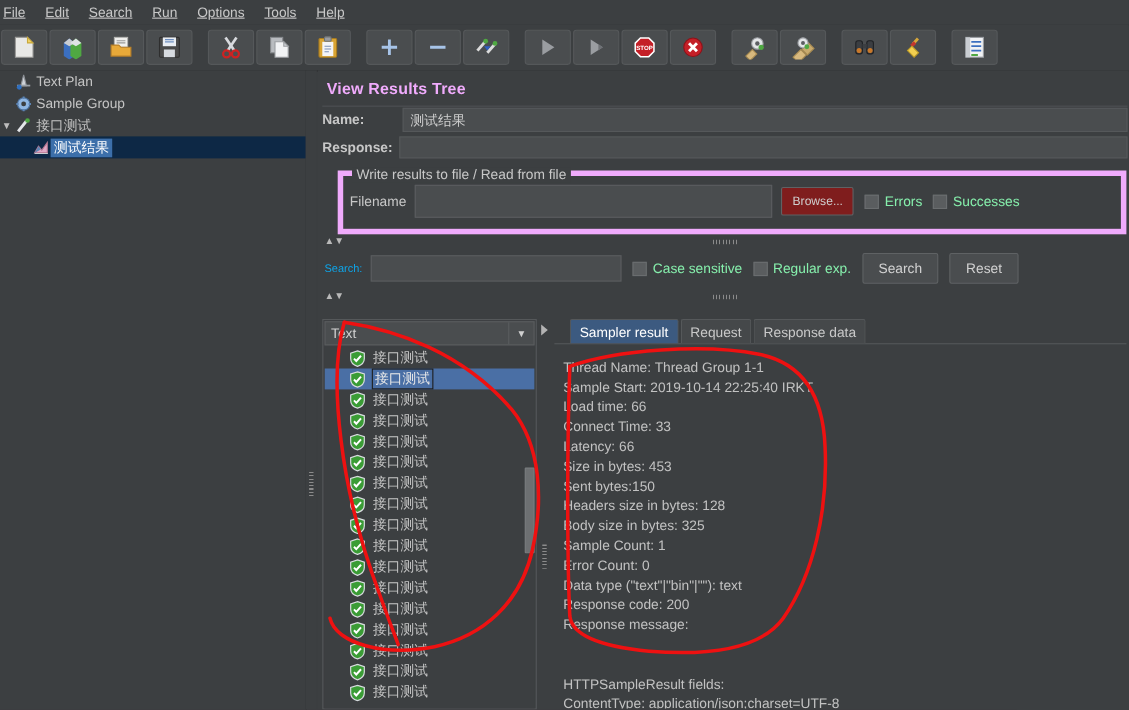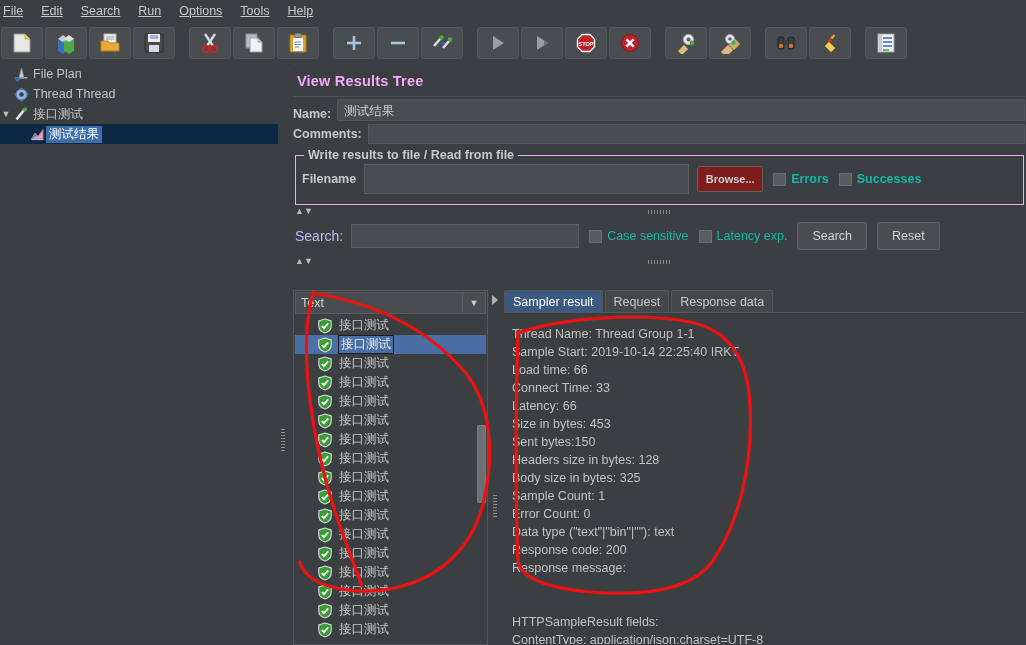--- a/index.html
+++ b/index.html
@@ -71,78 +71,79 @@
   
   .right{
     position:absolute;left:289px;top:64px;width:737px;height:581px;
     background:#3c3f41;
   }
   .panel-title{
     font-size:14.5px;font-weight:bold;color:#f0abfc;
     padding:9px 12px 7px 8px;letter-spacing:.2px;
   }
   .name-row{
-    display:flex;align-items:flex-end;height:24px;margin:0 1px 0 4px;
+    display:flex;align-items:center;height:24px;margin:0 1px 0 4px;
     border-top:1px solid #4e5254;
+    gap:29px;
   }
   .name-row .lbl{font-size:12.5px;color:#c8c8c8;font-weight:bold;padding-right:6px;}
   .name-field{
     flex:1;height:22px;line-height:22px;background:#4a4d4f;
     border:1px solid #55585a;color:#cfcfcf;font-size:12.5px;
     padding-left:6px;box-sizing:border-box;
   }
   .comments-row{
     display:flex;align-items:center;height:22px;margin:2px 1px 0 4px;
   }
   .comments-row .lbl{font-size:12.5px;color:#c8c8c8;font-weight:bold;padding-right:6px;}
   .comments-field{
     flex:1;height:20px;background:#4a4d4f;border:1px solid #55585a;box-sizing:border-box;
   }
 
   
   .groupbox{
-    position:relative;margin:10px 2px 0 6px;
-    border:1px solid #f0abfc;padding:8px 6px 10px 6px;font-weight:bold;
+    position:relative;margin:10px 2px 0 18px;
+    border:5px solid #f0abfc;padding:8px 6px 10px 6px;
   }
   .groupbox > .legend{
     position:absolute;top:-8px;left:8px;background:#3c3f41;
     padding:0 4px;font-size:12.5px;color:#c8c8c8;
   }
   .file-row{display:flex;align-items:center;height:30px;}
   .file-row .lbl{font-size:12.5px;color:#c8c8c8;padding-right:8px;}
   .file-input{
     width:325px;height:30px;background:#4a4d4f;border:1px solid #5a5d5f;box-sizing:border-box;
   }
   .browse-btn{
     margin-left:8px;width:64px;height:24px;background:#7f1d1d;
     border:1px solid #5f6264;border-radius:2px;color:#cfcfcf;
     font-size:11px;display:flex;align-items:center;justify-content:center;
   }
   .logdisp{margin-left:14px;font-size:12.5px;color:#c8c8c8;}
   .chk{
     width:13px;height:13px;background:#5a5d5f;border:1px solid #6a6d6f;
     display:inline-block;vertical-align:middle;margin:0 5px 0 10px;box-sizing:border-box;
   }
-  .chk-lbl{font-size:12.5px;color:#14b8a6;vertical-align:middle;}
+  .chk-lbl{font-size:12.5px;color:#86efac;vertical-align:middle;}
 
   
   .hsplit{
     position:relative;height:14px;margin:0 2px 0 4px;
   }
   .hsplit .arrows{
     position:absolute;left:2px;top:1px;font-size:9px;color:#b9b9b9;letter-spacing:0px;
   }
   .hsplit .grip{
     position:absolute;left:50%;top:5px;width:22px;height:4px;margin-left:-11px;
     background:repeating-linear-gradient(to right,#8b8b8b 0 1px,transparent 1px 3px);
   }
 
   
   .search-row{display:flex;align-items:center;height:30px;margin:2px 2px 0 6px;}
-  .search-row .lbl{font-size:14px;color:#c4b5fd;padding-right:8px;}
+  .search-row .lbl{font-size:10px;color:#0ea5e9;padding-right:8px;}
   .search-input{
     width:228px;height:24px;background:#4a4d4f;border:1px solid #5a5d5f;box-sizing:border-box;
   }
   .sbtn{
     height:26px;padding:0 14px;background:#4a4d4f;border:1px solid #5f6264;border-radius:2px;
     color:#d2d2d2;font-size:12.5px;display:flex;align-items:center;justify-content:center;
     margin-left:10px;
   }
 
   
@@ -181,21 +182,21 @@
   .mid-split .tri{
     position:absolute;left:3px;top:5px;width:0;height:0;
     border-top:5px solid transparent;border-bottom:5px solid transparent;border-left:6px solid #b3b3b3;
   }
   .mid-split .grip{
     position:absolute;left:4px;top:205px;width:4px;height:22px;
     background:repeating-linear-gradient(to bottom,#8b8b8b 0 1px,transparent 1px 3px);
   }
 
   .res-right{position:absolute;left:211px;top:0;width:520px;height:355px;}
-  .tabs{display:flex;height:22px;}
+  .tabs{display:flex;height:22px;margin-left:14px;}
   .tab{
     height:21px;padding:0 8px;display:flex;align-items:center;
     font-size:12.5px;color:#c9c9c9;background:#45484a;
     border:1px solid #55585a;border-bottom:none;margin-right:2px;
     border-radius:2px 2px 0 0;
   }
   .tab.active{background:#3c5a80;color:#ffffff;}
   .tab-body{
     height:332px;border-top:1px solid #55585a;
     padding:12px 0 0 8px;box-sizing:border-box;overflow:hidden;
@@ -441,38 +442,38 @@
 
     <div class="tree-row">
       <span class="twisty"></span>
       <span class="ticon">
         <svg width="15" height="15" viewBox="0 0 15 15">
           <path d="M7.5 1 L10 11 H5 Z" fill="#cfd3d8" stroke="#8d9197"></path>
           <rect x="1.5" y="10" width="12" height="1.6" fill="#9aa0a6"></rect>
           <circle cx="3.5" cy="12.3" r="2.2" fill="#2f6fc0"></circle>
         </svg>
       </span>
-      <span class="tlabel">File Plan</span>
+      <span class="tlabel">Text Plan</span>
     </div>
 
     <div class="tree-row">
       <span class="twisty"></span>
       <span class="ticon">
         <svg width="15" height="15" viewBox="0 0 15 15">
           <circle cx="7.5" cy="7.5" r="5.6" fill="#8fb6e2" stroke="#4a6f9c"></circle>
           <circle cx="7.5" cy="7.5" r="2.2" fill="#3c3f41"></circle>
           <g stroke="#5d84b3" stroke-width="1.8">
             <line x1="7.5" y1="0.8" x2="7.5" y2="3"></line>
             <line x1="7.5" y1="12" x2="7.5" y2="14.2"></line>
             <line x1="0.8" y1="7.5" x2="3" y2="7.5"></line>
             <line x1="12" y1="7.5" x2="14.2" y2="7.5"></line>
           </g>
         </svg>
       </span>
-      <span class="tlabel">Thread Thread</span>
+      <span class="tlabel">Sample Group</span>
     </div>
 
     <div class="tree-row">
       <span class="twisty">▼</span>
       <span class="ticon">
         <svg width="15" height="15" viewBox="0 0 15 15">
           <line x1="2.5" y1="12.5" x2="10" y2="3" stroke="#e4e6e9" stroke-width="2.6"></line>
           <circle cx="11" cy="2.6" r="2.1" fill="#4fa842"></circle>
         </svg>
       </span>
@@ -500,21 +501,21 @@
   <div class="right">
 
     <div class="panel-title">View Results Tree</div>
 
     <div class="name-row">
       <span class="lbl">Name:</span>
       <div class="name-field">测试结果</div>
     </div>
 
     <div class="comments-row">
-      <span class="lbl">Comments:</span>
+      <span class="lbl">Response:</span>
       <div class="comments-field"></div>
     </div>
 
     <div class="groupbox">
       <span class="legend">Write results to file / Read from file</span>
       <div class="file-row">
         <span class="lbl">Filename</span>
         <div class="file-input" placeholder=""></div>
         <div class="browse-btn">Browse...</div>
         <span class="chk"></span>
@@ -528,21 +529,21 @@
       <span class="arrows">▲▼</span>
       <span class="grip"></span>
     </div>
 
     <div class="search-row">
       <span class="lbl">Search:</span>
       <div class="search-input"></div>
       <span class="chk"></span>
       <span class="chk-lbl">Case sensitive</span>
       <span class="chk"></span>
-      <span class="chk-lbl">Latency exp.</span>
+      <span class="chk-lbl">Regular exp.</span>
       <div class="sbtn">Search</div>
       <div class="sbtn">Reset</div>
     </div>
 
     <div class="hsplit" style="margin-top:4px;">
       <span class="arrows">▲▼</span>
       <span class="grip"></span>
     </div>
 
     <div class="results-area">

